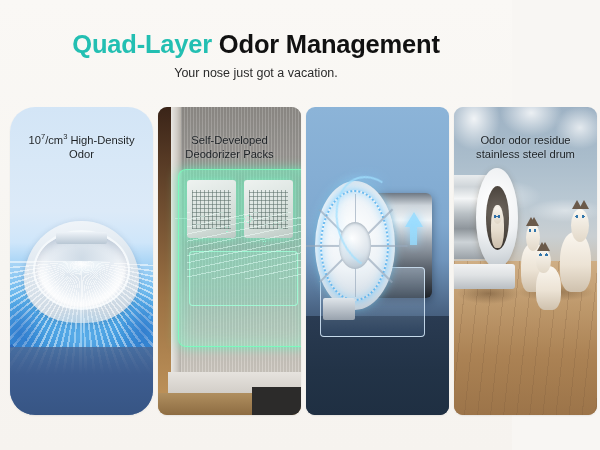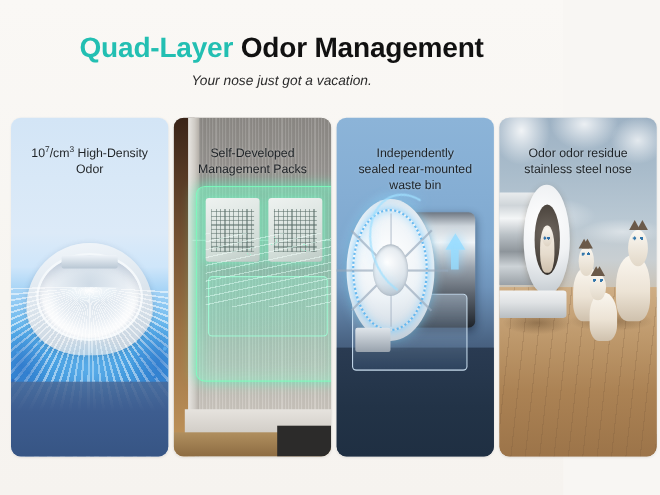--- a/index.html
+++ b/index.html
@@ -36,21 +36,20 @@
     line-height: 1.1;
     white-space: nowrap;
   }
   #title .accent { color: #23bfb2; }
   #subtitle {
     margin: 0;
     padding-top: 8px;
     font-size: 12.5px;
     color: #2b2b2b;
     font-weight: 400;
-    font-style: italic;
   }
 
   
   #panels {
     position: absolute;
     left: 10px;
     top: 107px;
     width: 600px;
     height: 308px;
     display: flex;
@@ -84,20 +83,21 @@
     line-height: 0;
   }
   .art { position: absolute; inset: 0; }
 
   
   .p1 {
     background: linear-gradient(180deg,
       #d3e5f6 0%, #d8e8f7 18%, #dceaf8 34%,
       #cfe6fa 44%, #8fc9f3 55%, #56aee9 64%,
       #3a93da 76%, #3f74b3 88%, #3b5f96 100%);
+    border-radius: 25px;
   }
   .p1-box {
     position: absolute;
     left: 10%;
     top: 37%;
     width: 80%;
     height: 33%;
     border-radius: 50% 50% 46% 46% / 58% 58% 42% 42%;
     background: linear-gradient(170deg, #f3f7fb 0%, #dde6ee 45%, #c5d2de 100%);
     box-shadow: 0 2px 6px rgba(40,70,110,0.25);
@@ -618,45 +618,40 @@
           <div class="p2-tray"></div>
         </div>
         <div class="p2-flow"></div>
         <div class="p2-bubbles"></div>
         <div class="p2-base"></div>
         <div class="p2-shadow"></div>
         <div class="p2-darkbar"></div>
       </div>
       <div class="panel-caption">
         <span>Self-Developed</span><br>
-        <span>Management Packs</span>
+        <span>Deodorizer Packs</span>
       </div>
     </div>
 
     <div class="panel p3">
       <div class="art">
         <div class="p3-floor"></div>
         <div class="p3-bin"></div>
         <div class="p3-drum"></div>
         <div class="p3-swoosh"></div>
         <div class="p3-arrow-up"></div>
         <div class="p3-face">
           <div class="p3-ring"></div>
           <div class="p3-spoke" style="transform:rotate(0deg)"></div>
           <div class="p3-spoke" style="transform:rotate(45deg)"></div>
           <div class="p3-spoke" style="transform:rotate(90deg)"></div>
           <div class="p3-spoke" style="transform:rotate(135deg)"></div>
           <div class="p3-hub"></div>
         </div>
         <div class="p3-latch"></div>
-      </div>
-      <div class="panel-caption">
-        <span>Independently</span><br>
-        <span>sealed rear-mounted</span><br>
-        <span>waste bin</span>
       </div>
     </div>
 
     <div class="panel p4">
       <div class="art">
         <div class="p4-clouds"></div>
         <div class="p4-floor"></div>
         <div class="p4-unitshadow"></div>
         <div class="p4-catshadow"></div>
         <div class="p4-unit">
@@ -682,18 +677,18 @@
         </div>
         <div class="p4-cat c3">
           <div class="body"></div>
           <div class="head">
               <div class="face"></div>
             </div>
         </div>
       </div>
       <div class="panel-caption">
         <span>Odor odor residue</span><br>
-        <span>stainless steel nose</span>
+        <span>stainless steel drum</span>
       </div>
     </div>
 
   </div>
 </div>
 
 </body></html>

